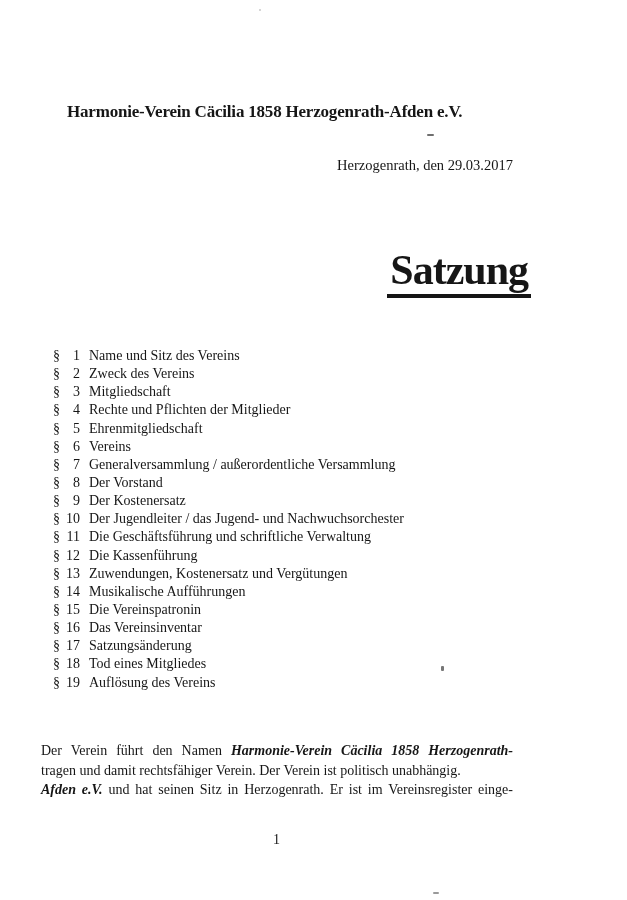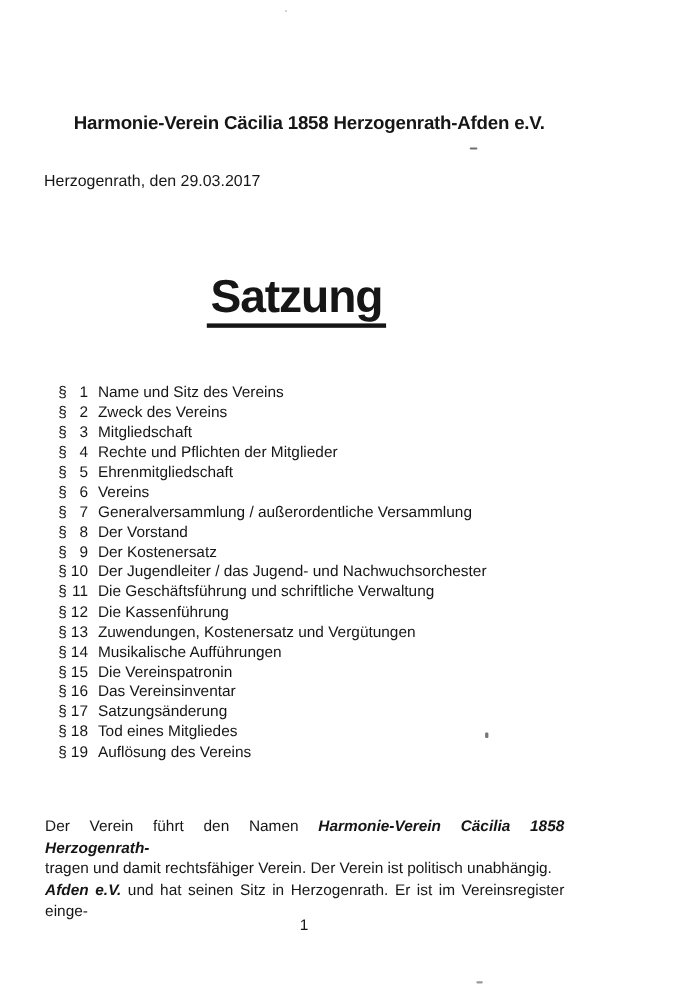--- a/index.html
+++ b/index.html
@@ -6,52 +6,53 @@
     margin: 0;
     padding: 0;
     background: #ffffff;
   }
   .page {
     position: relative;
     width: 627px;
     height: 896px;
     background: var(--paper, #ffffff);
     color: var(--ink, #161616);
-    font-family: Liberation Sans, sans-serif;
+    font-family: Liberation Serif, serif;
     overflow: hidden;
   }
 
   
   .club-name {
     position: absolute;
     left: 67px;
     top: 102px;
     font-size: 17px;
     font-weight: bold;
     letter-spacing: -0.2px;
     white-space: nowrap;
   }
 
   
   .dateline {
     position: absolute;
     left: 40px;
     top: 157px;
     width: 473px;
+    text-align: right;
     font-size: 14.5px;
     white-space: nowrap;
   }
 
   
   .title-wrap {
     position: absolute;
-    left: 33px;
+    left: 58px;
     top: 249px;
     width: 473px;
-    text-align: center;
+    text-align: right;
   }
   .doc-title {
     display: inline-block;
     font-size: 42px;
     font-weight: bold;
     letter-spacing: -1px;
     line-height: 1.0;
     border-bottom: 4px solid #151515;
     padding: 0 3px 3px 3px;
   }

